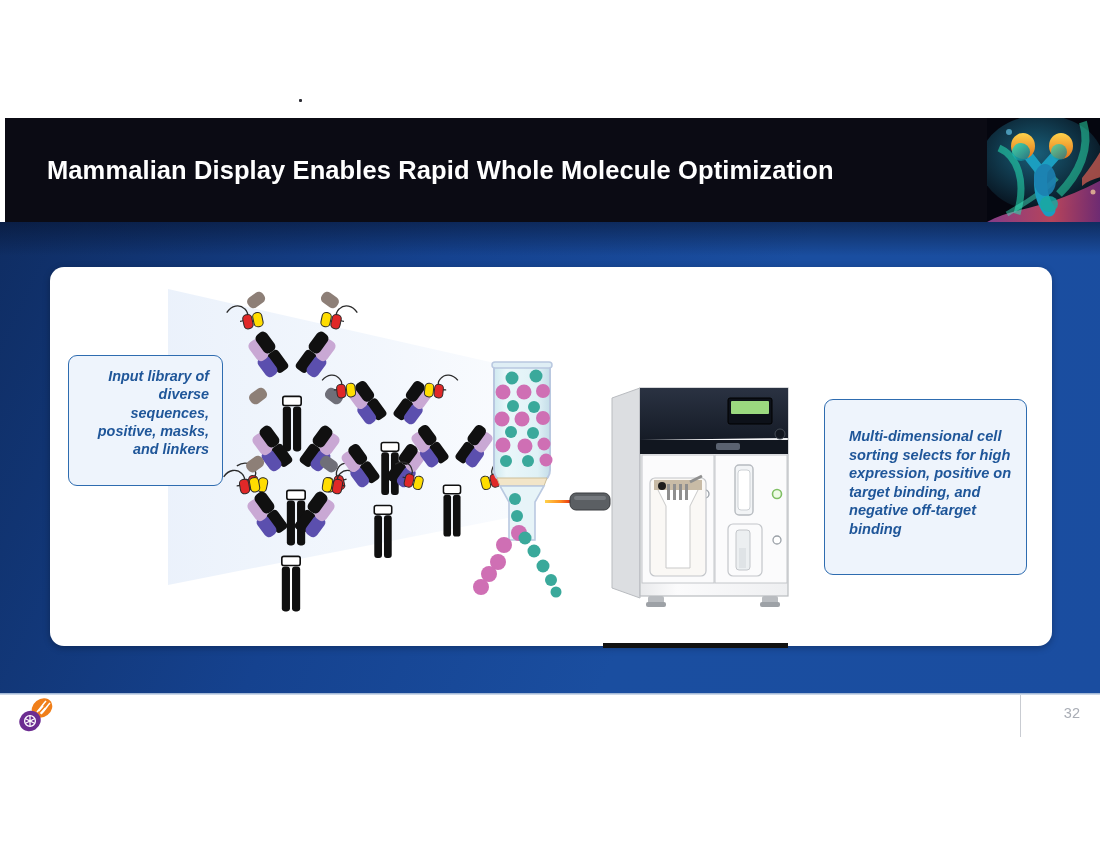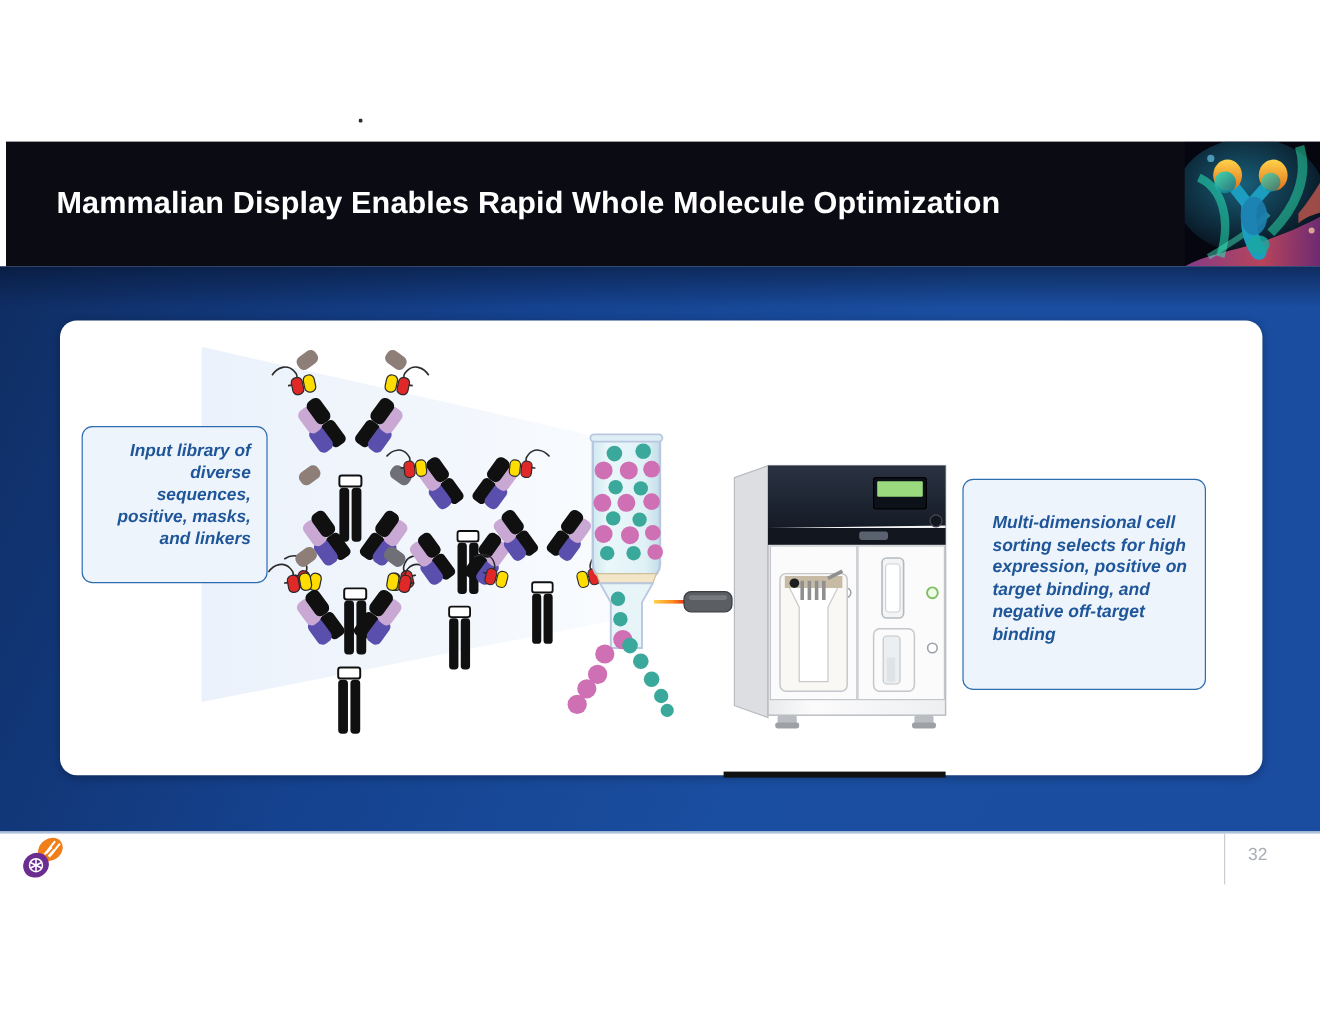--- a/index.html
+++ b/index.html
@@ -34,34 +34,34 @@
 
   
   .cone{position:absolute;left:0;top:0;width:100%;height:100%;}
 
   
   .infobox{position:absolute;background:#eef4fc;border:1.3px solid #2e6cb0;
            border-radius:9px;color:#1f5699;font-weight:bold;font-style:italic;
            line-height:1.27;}
   .box-left{left:68px;top:355px;width:155px;height:131px;
             font-size:14.4px;text-align:right;padding:11px 13px 0 8px;box-sizing:border-box;}
-  .box-right{left:802px;top:399px;width:203px;height:176px;
+  .box-right{left:824px;top:399px;width:203px;height:176px;
              font-size:14.6px;text-align:left;padding:27px 12px 0 24px;box-sizing:border-box;}
 
   
   .instr-shadow{position:absolute;left:603px;top:643px;width:185px;height:5px;background:#121212;}
 
   
   .footer{position:absolute;left:0;top:693px;width:1100px;height:156px;background:#ffffff;}
   .footer-topline{position:absolute;left:0;top:0;width:1100px;height:2px;
                   background:linear-gradient(180deg,#8fa9cd,#dfe7f2);}
   .logo{position:absolute;left:16px;top:696px;width:40px;height:38px;}
   .page-divider{position:absolute;left:1020px;top:695px;width:1px;height:42px;background:#c9ccd2;}
   .page-num{position:absolute;left:1040px;top:705px;width:40px;color:#a9adb5;
-            font-size:14.5px;text-align:left;}
+            font-size:14.5px;text-align:right;}
 
   .ab-layer,.cyto-layer{position:absolute;left:0;top:0;}
 </style>
 </head>
 <body>
 
 <div class="slide">
 
   <div class="top-strip"></div>
   <div class="speck"></div>

